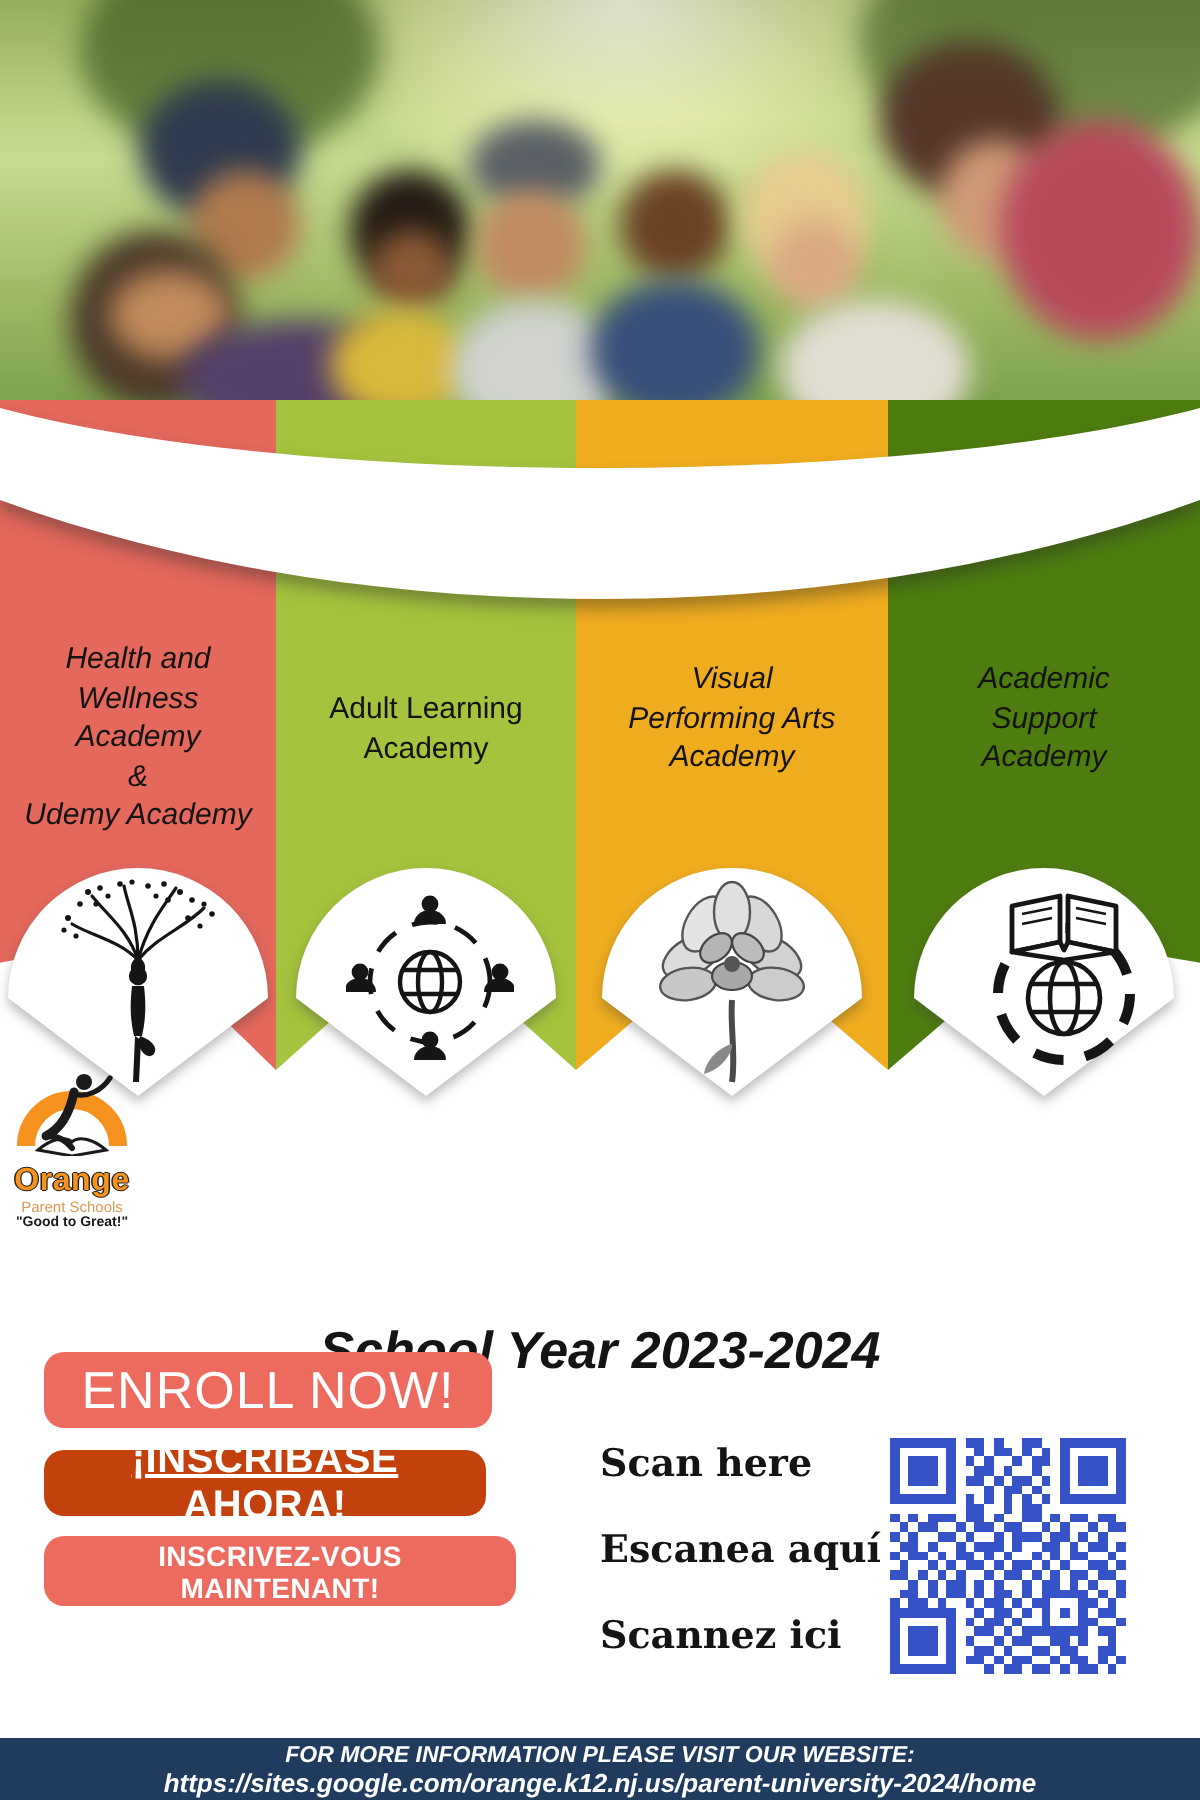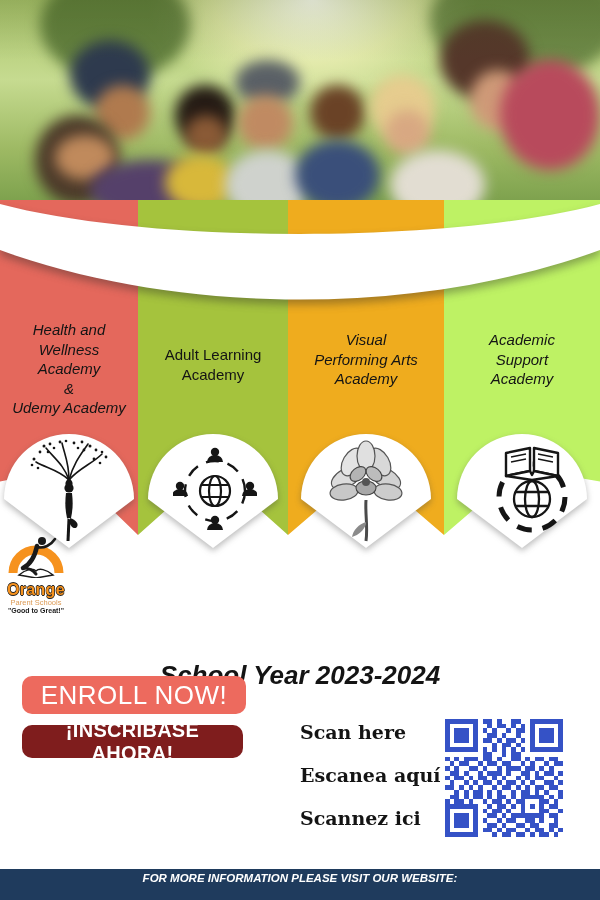--- a/index.html
+++ b/index.html
@@ -101,21 +101,21 @@
   </div>
   <div class="ribbon" style="left: 138px; width: 150px; clip-path: polygon(0px 0px, 100% 0px, 100% 100%, 50% 80%, 0px 100%); background-color: rgb(165, 195, 61);">
     <div class="ribbon-label" style="padding-top:145px;">Adult Learning
 Academy</div>
   </div>
   <div class="ribbon italic" style="left: 288px; width: 156px; clip-path: polygon(0px 0px, 100% 0px, 100% 100%, 50% 80%, 0px 100%); background-color: rgb(239, 172, 30);">
     <div class="ribbon-label" style="padding-top:130px;">Visual
 Performing Arts
 Academy</div>
   </div>
-  <div class="ribbon italic" style="left: 444px; width: 156px; clip-path: polygon(0px 0px, 100% 0px, 100% 84%, 50% 80%, 0px 100%); background-color: #bef264;">
+  <div class="ribbon italic" style="left: 444px; width: 156px; clip-path: polygon(0px 0px, 100% 0px, 100% 84%, 50% 80%, 0px 100%); background-color: #4d7c0f;">
     <div class="ribbon-label" style="padding-top:130px;">Academic
 Support
 Academy</div>
   </div>
 
   <svg class="swoosh" viewBox="0 0 600 125">
     <path d="M0,8 C150,48 450,48 600,8 L600,54 C420,120 180,120 0,54 Z" fill="#ffffff" filter="drop-shadow(0 5px 4px rgba(40,40,40,0.38))"></path>
   </svg>
 
   <svg class="badge" style="left:3px;top:433px;" width="132" height="116" viewBox="0 0 132 116">
@@ -231,21 +231,22 @@
     </svg>
     <div class="logo-name">Orange</div>
     <div class="logo-sub">Parent Schools</div>
     <div class="logo-tag">"Good to Great!"</div>
   </div>
 
   <div class="school-year">School Year 2023-2024</div>
 
   <div class="buttons">
     <button class="btn btn-1" style="background-color: rgb(237, 106, 94);">ENROLL NOW!</button>
-    <button class="btn btn-2" style="background-color: #7f1d1d;">¡INSCRÍBASE AHORA!</button>
+    <button class="btn btn-2" style="background-color: #c2410c; text-decoration: underline;">¡INSCRÍBASE AHORA!</button>
+    <button class="btn btn-3" style="background-color: rgb(237, 106, 94);">INSCRIVEZ-VOUS MAINTENANT!</button>
   </div>
 
   <div class="scan-col">
     <div class="scan-label">Scan here</div>
     <div class="scan-label">Escanea aquí</div>
     <div class="scan-label">Scannez ici</div>
   </div>
 
   <div class="qr">
       <span style="background: rgb(53, 82, 198);"></span>
@@ -870,15 +871,16 @@
       <span></span>
       <span style="background: rgb(53, 82, 198);"></span>
       <span style="background: rgb(53, 82, 198);"></span>
       <span></span>
       <span style="background: rgb(53, 82, 198);"></span>
       <span></span>
     </div>
 
   <div class="footer" style="background-color: rgb(31, 59, 93);">
     <div class="footer-line1">FOR MORE INFORMATION PLEASE VISIT OUR WEBSITE:</div>
+    <div class="footer-line2">https://sites.google.com/orange.k12.nj.us/parent-university-2024/home</div>
   </div>
 
 </div>
 
 </body></html>

